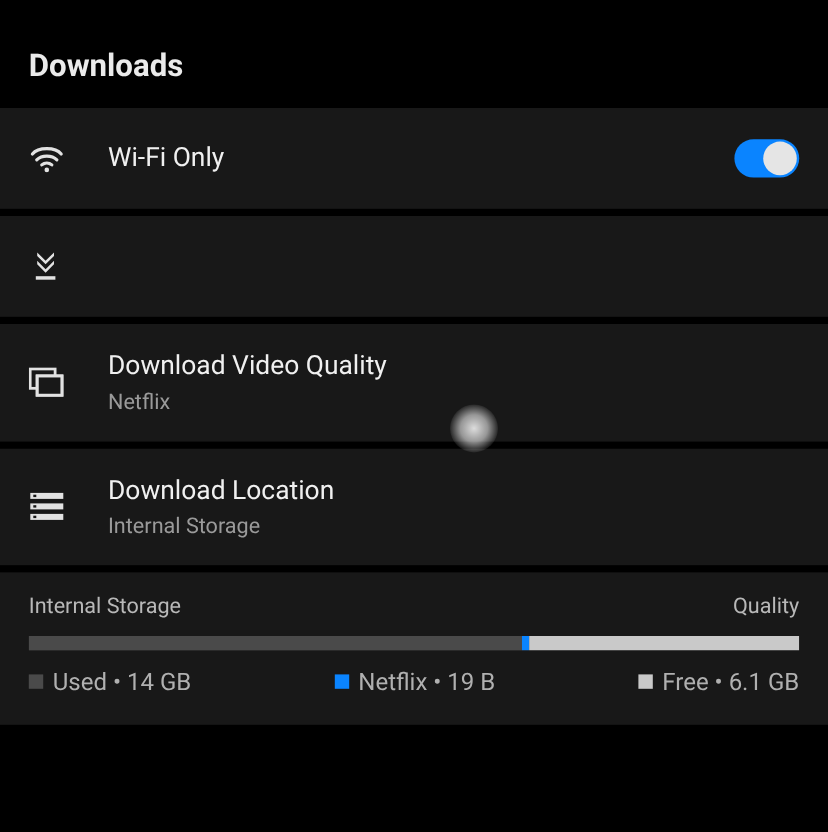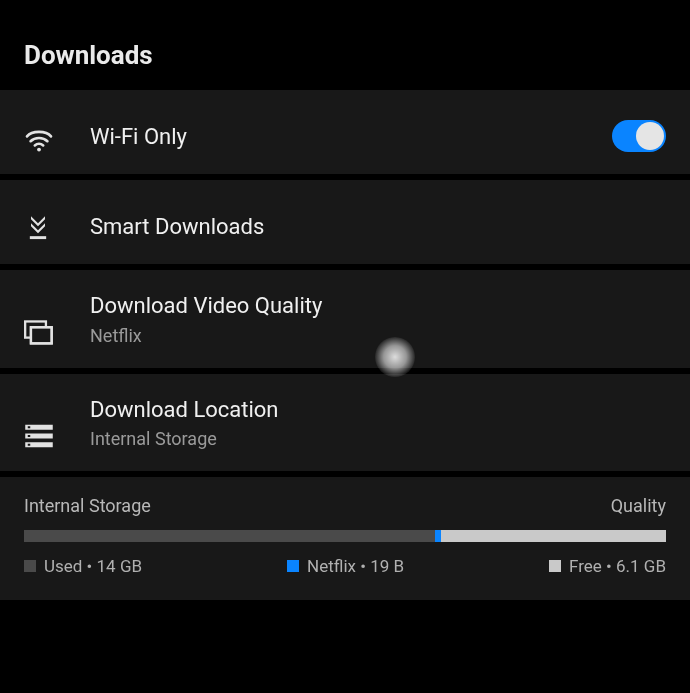--- a/index.html
+++ b/index.html
@@ -12,21 +12,21 @@
     overflow: hidden;
   }
   .section-header {
     font-size: 26px;
     font-weight: 700;
     padding: 40px 24px 20px 24px;
     color: #eaeaea;
   }
   .row {
     display: flex;
-    align-items: flex-end;
+    align-items: center;
     padding: 22px 24px;
     background: #181818;
     border-bottom: 6px solid #000;
     min-height: 90px;
   }
   .row .icon {
     width: 48px;
     display: flex;
     align-items: center;
     justify-content: flex-start;
@@ -106,21 +106,21 @@
     background: #333;
     overflow: hidden;
   }
   .seg-used { background: #4a4a4a; height: 100%; }
   .seg-netflix { background: #0a84ff; height: 100%; }
   .seg-free { background: #c9c9c9; height: 100%; }
   .legend {
     display: flex;
     justify-content: space-between;
     margin-top: 14px;
-    font-size: 17px;
+    font-size: 20px;
     color: #b0b0b0;
   }
   .legend-item {
     display: flex;
     align-items: center;
     gap: 8px;
   }
   .swatch {
     width: 12px;
     height: 12px;
@@ -161,23 +161,20 @@
   </div>
 
   <div class="row">
     <span class="icon">
       <svg width="28" height="28" viewBox="0 0 24 24" fill="#e2e2e2">
         <path d="M6 2 L12 8 L18 2 L18 4.5 L12 10.5 L6 4.5 Z"></path>
         <path d="M6 8 L12 14 L18 8 L18 10.5 L12 16.5 L6 10.5 Z"></path>
         <rect x="5" y="19" width="14" height="2.5"></rect>
       </svg>
     </span>
-    <div class="texts">
-      <div class="title">Smart Downloads</div>
-    </div>
   </div>
 
   <div class="row">
     <span class="icon">
       <svg width="30" height="26" viewBox="0 0 26 22" fill="none" stroke="#e2e2e2" stroke-width="2">
         <rect x="1" y="1" width="18" height="14"></rect>
         <rect x="6" y="6" width="18" height="14" fill="#181818"></rect>
         <rect x="6" y="6" width="18" height="14"></rect>
       </svg>
     </span>

